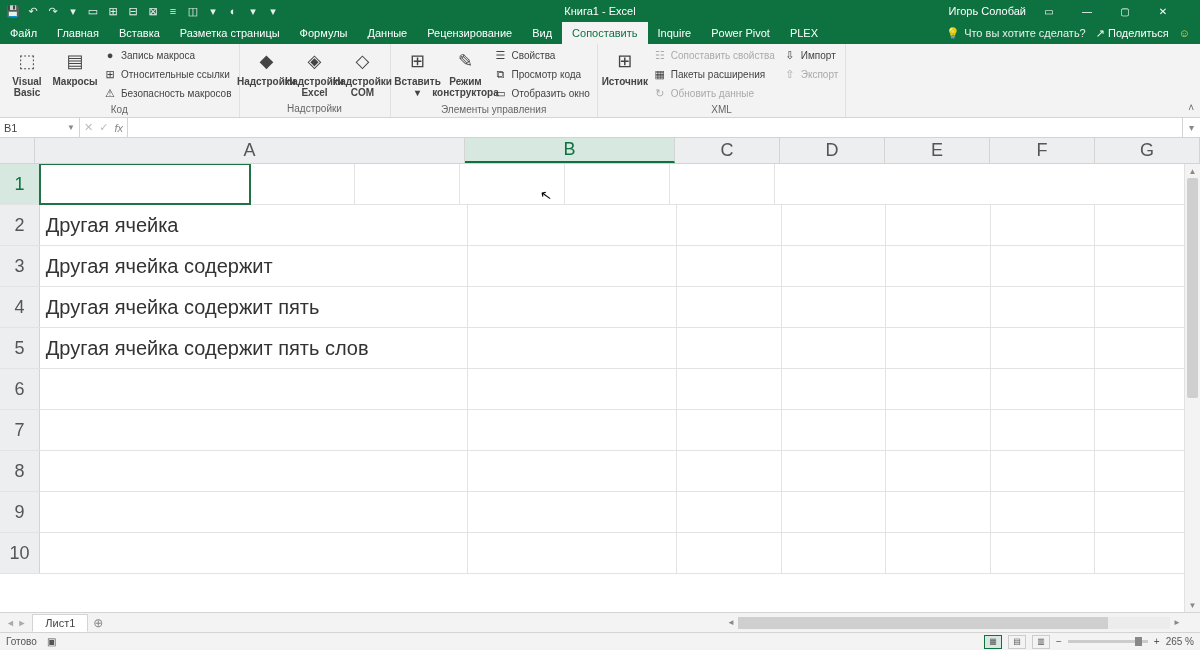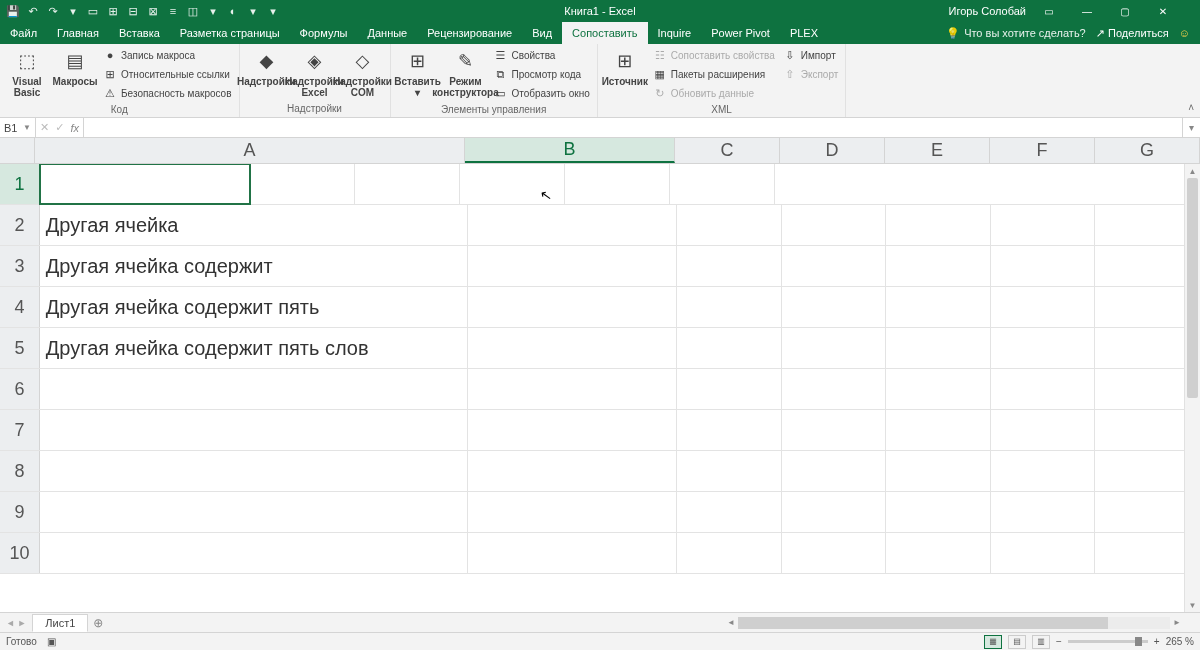--- a/index.html
+++ b/index.html
@@ -29,21 +29,21 @@
 .ribbon .bigbtn .bigicon { width: 26px; height: 26px; display: flex; align-items: center; justify-content: center; font-size: 18px; }
 .ribbon .bigbtn .lbl { font-size: 10px; text-align: center; line-height: 1.1; font-weight: bold; }
 .ribbon .stack { display: flex; flex-direction: column; gap: 1px; }
 .ribbon .smallbtn { display: flex; align-items: center; gap: 4px; height: 18px; padding: 0 3px; font-size: 10px; cursor: pointer; white-space: nowrap; }
 .ribbon .smallbtn.dim { color: #aaa; }
 .ribbon .smallicon { width: 14px; height: 14px; display: inline-flex; align-items: center; justify-content: center; font-size: 11px; }
 .ribbon .collapse { position: absolute; right: 6px; bottom: 4px; font-size: 10px; color: #666; cursor: pointer; }
 
 
 .fbar { height: 20px; border-bottom: 1px solid #d4d4d4; display: flex; align-items: stretch; background: #fff; }
-.fbar .namebox { width: 36px; border-right: 1px solid #d4d4d4; display: flex; align-items: center; padding: 0 4px; font-size: 11px; justify-content: space-between; }
+.fbar .namebox { width: 80px; border-right: 1px solid #d4d4d4; display: flex; align-items: center; padding: 0 4px; font-size: 11px; justify-content: space-between; }
 .fbar .namebox .dd { font-size: 8px; color: #888; }
 .fbar .fxbtns { display: flex; align-items: center; border-right: 1px solid #d4d4d4; padding: 0 4px; gap: 6px; color: #bbb; }
 .fbar .fxbtns .fx { font-style: italic; color: #888; }
 .fbar .input { flex: 1; padding: 0 6px; display: flex; align-items: center; }
 .fbar .expand { width: 18px; border-left: 1px solid #d4d4d4; display: flex; align-items: center; justify-content: center; color: #888; font-size: 10px; }
 
 
 .gridwrap { flex: 1; display: flex; flex-direction: column; overflow: hidden; position: relative; }
 .colheads { display: flex; height: 26px; background: #eceef0; border-bottom: 1px solid #d4d4d4; }
 .corner { width: 40px; border-right: 1px solid #d4d4d4; background: #eceef0; }

